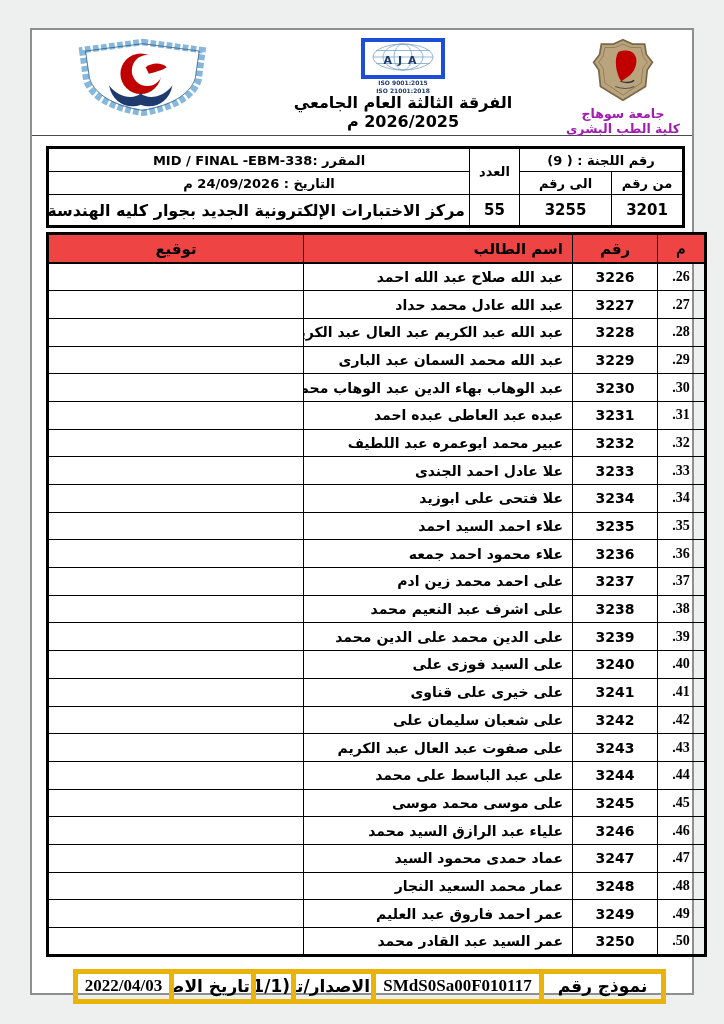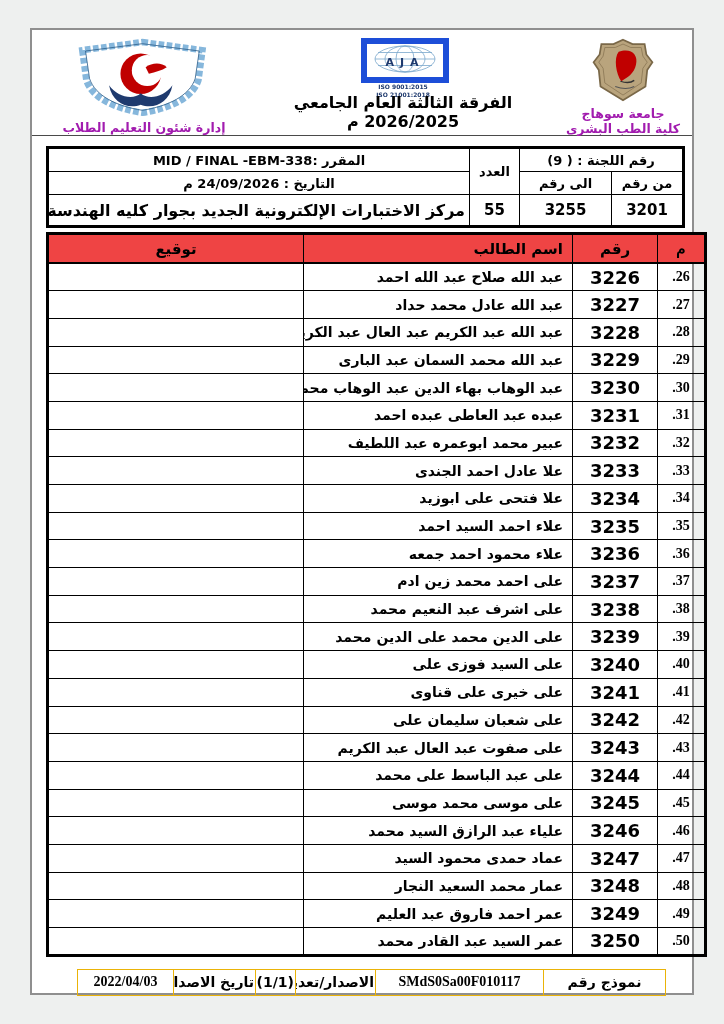--- a/index.html
+++ b/index.html
@@ -34,21 +34,21 @@
   .certs{
     display:flex;justify-content:center;align-items:flex-start;
     gap:22px;height:52px;direction:ltr;
   }
   .egac{width:92px;text-align:center;}
   .egac-accredited{color:#c00000;font-weight:bold;font-size:8px;line-height:8px;font-style:italic;}
   .egac-sub{color:#1f3a6e;font-weight:bold;font-size:6px;line-height:6.5px;}
   .aja{width:84px;text-align:center;}
   .aja-box{
     width:76px;height:33px;margin:0 auto;
-    border:6px solid #1d4ed8;position:relative;background:#fff;
+    border:4px solid #1d4ed8;position:relative;background:#fff;
   }
   .aja-sub{color:#1f3a6e;font-weight:bold;font-size:6px;line-height:6.5px;margin-top:1px;}
   .title1{font-weight:bold;font-size:17px;margin-top:2px;direction:rtl;}
   .title2{font-weight:bold;font-size:16px;margin-top:3px;direction:rtl;}
   .header-rule{border-top:1.5px solid #4a4a4a;margin:1px 0 0 0;}
 
   
   table{border-collapse:collapse;table-layout:fixed;}
   .info-table{
     direction:rtl;
@@ -74,53 +74,52 @@
     background:#ef4444;
     border:1px solid #000;border-bottom:2px solid #000;
     font-size:15px;font-weight:bold;height:25px;
   }
   .students td{
     border:1px solid #000;
     font-weight:bold;vertical-align:middle;overflow:hidden;white-space:nowrap;
   }
   .students tbody tr{height:27.7px;}
   .c-serial{width:44px;text-align:center;font-family:"Liberation Serif", serif;font-size:14px;}
-  .c-num{width:82px;text-align:center;font-size:18px;}
+  .c-num{width:82px;text-align:center;font-size:14px;}
   .c-name{width:258px;text-align:right;padding-right:9px;font-size:14px;}
   .c-sign{width:252px;}
 
   
   .footer{
     direction:rtl;
     width:588px;margin:12px 26px 0 auto;
   }
   .footer td{
-    border:1px solid #eab308;
+    border:5px solid #eab308;
     font-weight:bold;text-align:center;height:23px;
-    font-size:14px;overflow:hidden;white-space:nowrap;
+    font-size:17px;overflow:hidden;white-space:nowrap;
   }
   .f-latin{font-family:"Liberation Serif", serif;font-size:13px;}
 </style>
 </head>
 <body>
 
 <div class="page">
 
   <div class="header">
 
     <div class="hdr-admin">
       <svg width="176" height="78" viewBox="0 0 180 96">
         <path d="M88 5 L162 15 L157 52 C150 74 122 87 88 92 C54 87 26 74 19 52 L14 15 Z" fill="#ffffff" stroke="#86b7dc" stroke-width="8" stroke-dasharray="7 3"></path>
         <path d="M88 7 L158 16 L153 50 C146 71 120 84 88 89 C56 84 30 71 23 50 L18 16 Z" fill="none" stroke="#2e5f8a" stroke-width="1"></path>
         <circle cx="86" cy="44" r="25" fill="#c00000"></circle>
         <circle cx="94" cy="40" r="19" fill="#ffffff"></circle>
         <path d="M92 36 C100 30 112 30 118 36 C112 40 104 42 96 44 Z" fill="#c00000"></path>
         <path d="M47 58 C57 72 76 77 86 68 C96 77 115 72 125 58 C121 80 102 88 86 82 C70 88 51 80 47 58 Z" fill="#1f3a6e"></path>
       </svg>
-      <div class="logo-caption">إدارة شئون التعليم الطلاب</div>
     </div>
 
     <div class="hdr-center">
       <div class="certs">
 
 
         <div class="aja">
           <div class="aja-box">
             <svg width="74" height="31" viewBox="0 0 74 31">
               <g stroke="#7aa7cc" stroke-width="0.8" fill="none">

